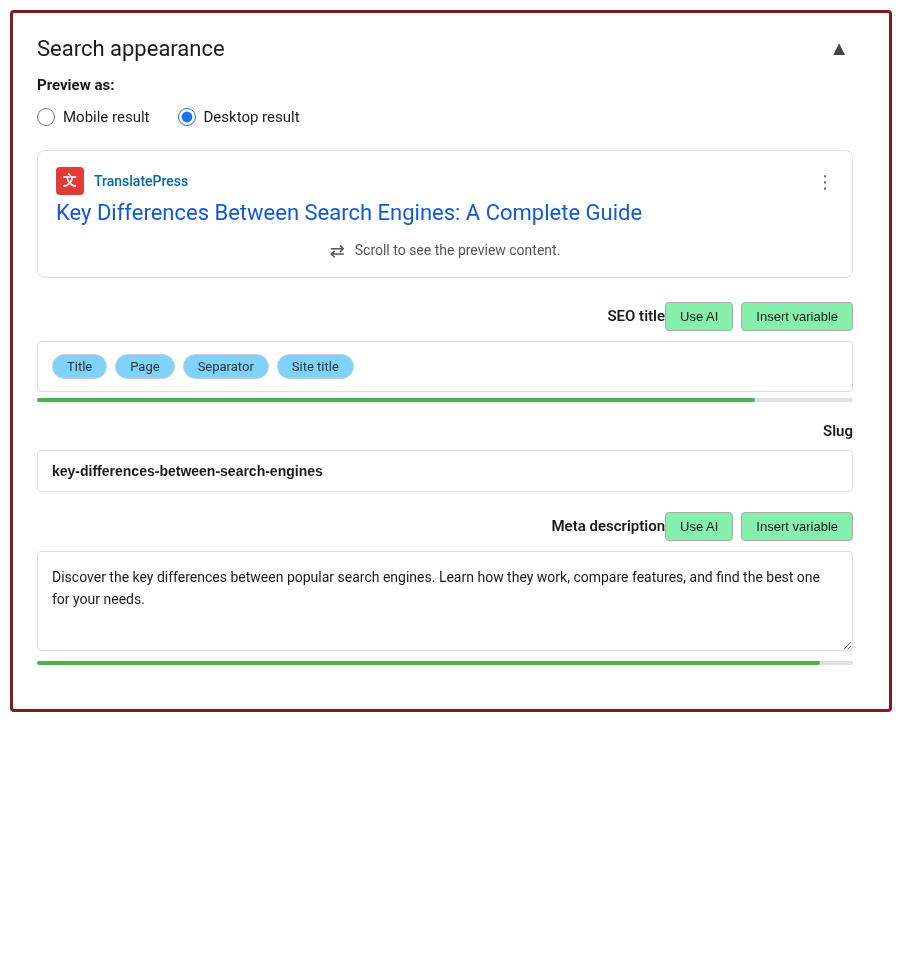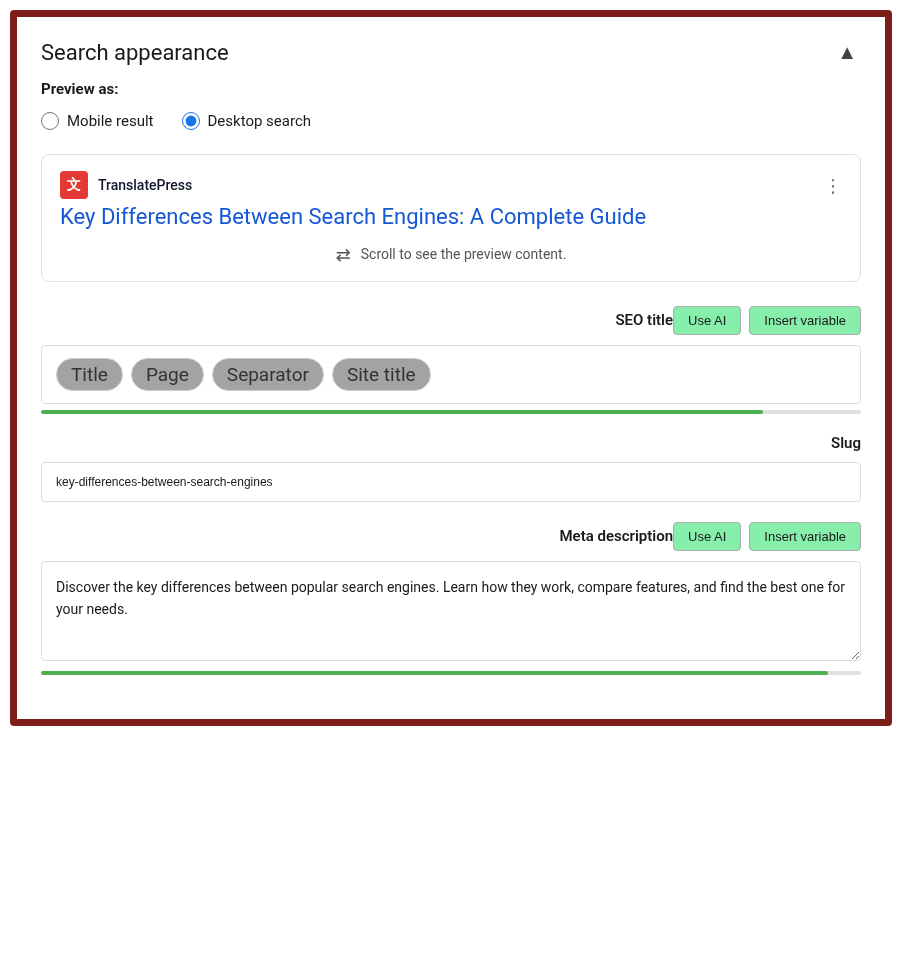--- a/index.html
+++ b/index.html
@@ -6,23 +6,23 @@
     body {
       font-family: -apple-system, BlinkMacSystemFont, 'Segoe UI', Roboto, sans-serif;
       background: #fff;
       color: #1a1a1a;
       width: 902px;
       min-height: 976px;
     }
 
     .panel {
       background: #fff;
-      border: 7px solid #7f1d1d;
-      border-radius: 4px;
-      padding: 20px 24px 24px 24px;
+      border: 3px solid #7f1d1d;
+      border-radius: 4px;
+      padding: 20px 36px 24px 24px;
       margin: 10px;
     }
 
     .panel-header {
       display: flex;
       justify-content: space-between;
       align-items: center;
       margin-bottom: 12px;
     }
 
@@ -107,21 +107,21 @@
       flex-shrink: 0;
     }
 
     .site-info {
       flex: 1;
     }
 
     .site-name {
       font-size: 14px;
       font-weight: 500;
-      color: #0f172a;
+      color: #0369a1;
       line-height: 1.3;
     }
 
     .site-url {
       font-size: 13px;
       color: #4d5156;
       line-height: 1.3;
     }
 
     .site-menu-icon {
@@ -210,25 +210,25 @@
       font-size: 14px;
       color: #1a1a1a;
       display: flex;
       align-items: center;
       gap: 8px;
       flex-wrap: wrap;
       min-height: 50px;
     }
 
     .tag-chip {
-      background: #a3a3a3;
+      background: #7dd3fc;
       border: 1px solid #ccc;
       border-radius: 20px;
       padding: 4px 14px;
-      font-size: 19px;
+      font-size: 13px;
       color: #333;
       cursor: default;
     }
 
     .progress-bar-wrap {
       height: 4px;
       background: #e0e0e0;
       border-radius: 2px;
       margin-top: 6px;
     }
@@ -241,23 +241,24 @@
     .progress-green {
       background: #4caf50;
     }
 
     
     .slug-input {
       width: 100%;
       border: 1px solid #ddd;
       border-radius: 4px;
       padding: 12px 14px;
-      font-size: 12px;
+      font-size: 14px;
       color: #1a1a1a;
       outline: none;
+      font-weight: bold;
     }
 
     
     .meta-textarea {
       width: 100%;
       border: 1px solid #ddd;
       border-radius: 4px;
       padding: 14px;
       font-size: 14px;
       color: #1a1a1a;
@@ -283,21 +284,21 @@
 
   <div class="preview-label">Preview as:</div>
 
   <div class="radio-group">
     <label class="radio-option">
       <input type="radio" name="preview_mode" style="">
       <span>Mobile result</span>
     </label>
     <label class="radio-option">
       <input type="radio" name="preview_mode" checked="" style="">
-      <span>Desktop search</span>
+      <span>Desktop result</span>
     </label>
   </div>
 
   <div class="search-preview">
     <div class="search-preview-site">
       <div class="site-favicon" style="background: rgb(229, 57, 53);">
         <span>文</span>
       </div>
       <div class="site-info">
         <div class="site-name">TranslatePress</div>

